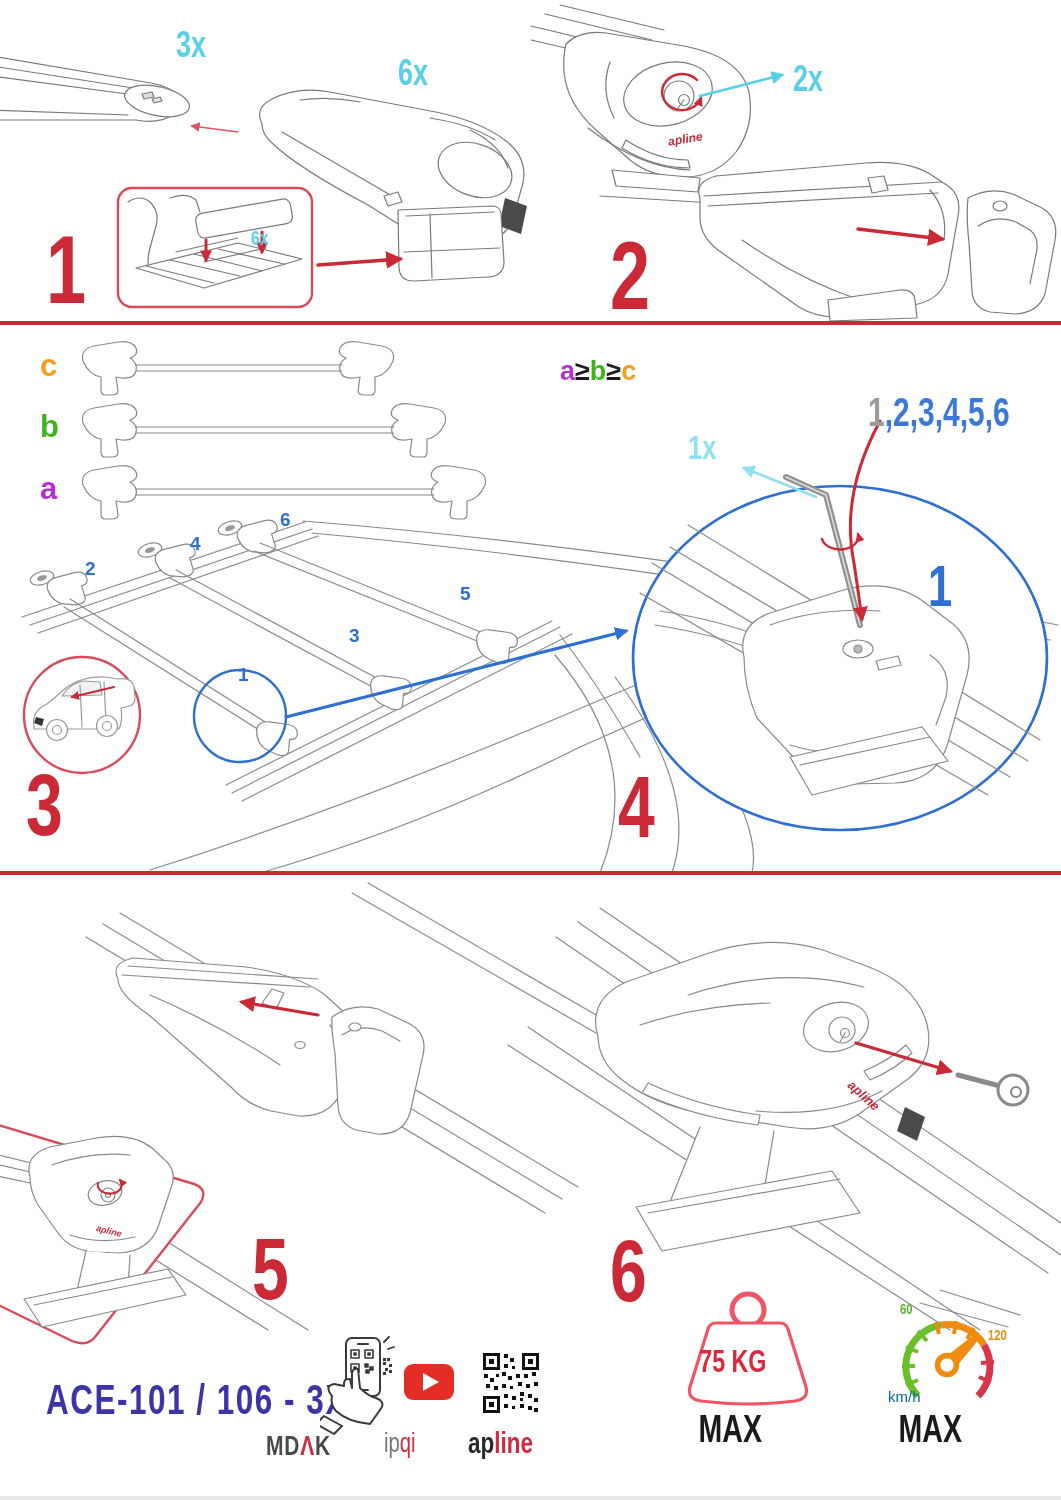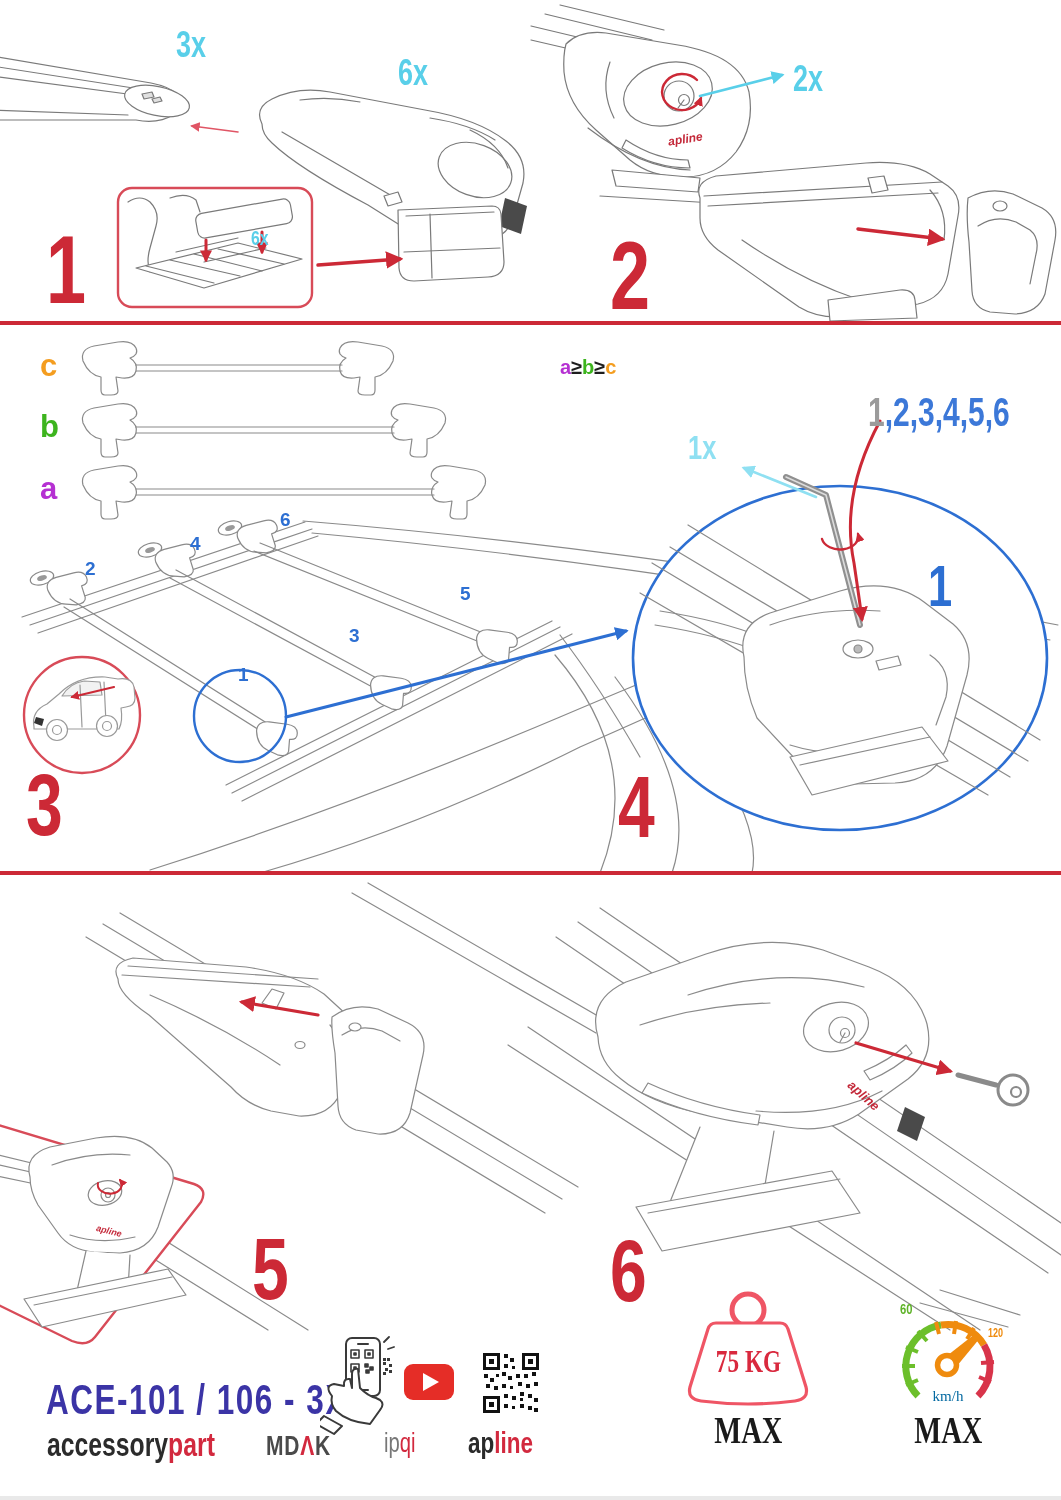--- a/index.html
+++ b/index.html
@@ -7,21 +7,21 @@
   #canvas svg{position:absolute;display:block;}
   .abs{position:absolute;white-space:nowrap;}
   .cond{display:inline-block;transform:scaleX(.75);transform-origin:left top;}
   .stepnum{font-weight:700;color:#cc2936;font-size:96px;line-height:.88;}
   .cy{color:#59cfe9;font-weight:700;font-size:36px;}
   .cyl{color:#8fe0f2;font-weight:700;font-size:36px;}
   .bluenum{color:#2d6fd2;font-weight:700;font-size:19px;}
   .letter{font-weight:700;font-size:31px;line-height:1;}
   .divider{position:absolute;left:0;width:1061px;height:4px;background:#cc2936;}
   .mark{color:#c4293a;font-weight:700;font-style:italic;}
-  .ctr{text-align:center;font-family:Liberation Serif, serif;}
+  .ctr{}
   .ctr .cond{transform-origin:center top;}
 </style>
 </head>
 <body>
 
 <div id="canvas">
 
 <svg width="0" height="0">
   <defs>
     <marker id="mred" viewBox="0 0 10 10" refX="8" refY="5" markerWidth="5" markerHeight="5" orient="auto">
@@ -307,44 +307,41 @@
 <div class="abs stepnum" style="left:610px;top:234px"><span class="cond" style="--sx:.62">2</span></div>
 <div class="abs stepnum" style="left:26px;top:766px;font-size:88px"><span class="cond" style="--sx:.62">3</span></div>
 <div class="abs stepnum" style="left:618px;top:768px;font-size:88px"><span class="cond" style="--sx:.62">4</span></div>
 <div class="abs stepnum" style="left:252px;top:1230px;font-size:88px"><span class="cond" style="--sx:.62">5</span></div>
 <div class="abs stepnum" style="left:610px;top:1232px;font-size:88px"><span class="cond" style="--sx:.62">6</span></div>
 
 <div class="abs letter" style="left:40px;top:350px;color:#f49d1f">c</div>
 <div class="abs letter" style="left:40px;top:411px;color:#3db41e">b</div>
 <div class="abs letter" style="left:40px;top:473px;color:#b530d2">a</div>
 
-<div class="abs" style="left:560px;top:356px;font-size:20px;font-weight:700">
+<div class="abs" style="left:560px;top:356px;font-size:27px;font-weight:700">
   <span style="color:#b530d2">a</span><span style="color:#1d1d1d">≥</span><span style="color:#3db41e">b</span><span style="color:#1d1d1d">≥</span><span style="color:#f49d1f">c</span>
 </div>
 
 <div class="abs bluenum" style="left:85px;top:558px">2</div>
 <div class="abs bluenum" style="left:190px;top:533px">4</div>
 <div class="abs bluenum" style="left:280px;top:509px">6</div>
 <div class="abs bluenum" style="left:349px;top:625px">3</div>
 <div class="abs bluenum" style="left:460px;top:583px">5</div>
 <div class="abs bluenum" style="left:238px;top:664px">1</div>
 
 <div class="abs cyl" style="left:688px;top:428px;font-size:34px"><span class="cond" style="--sx:.8">1x</span></div>
 <div class="abs" style="left:868px;top:390px;font-size:40px;font-weight:700">
   <span class="cond" style="--sx:.9"><span style="color:#9b9b9b">1</span><span style="color:#3c78d8">,2,3,4,5,6</span></span>
 </div>
 <div class="abs" style="left:928px;top:552px;font-size:58px;font-weight:700;color:#2d6fd2"><span class="cond" style="--sx:.8">1</span></div>
 
 <div class="abs mark" style="left:96px;top:1226px;font-size:9px;transform:rotate(14deg)">apline</div>
 <div class="abs mark" style="left:845px;top:1088px;font-size:13px;transform:rotate(42deg)">apline</div>
 
 <div class="abs" style="left:46px;top:1376px;font-size:42px;font-weight:700;color:#3b34a6;letter-spacing:2px"><span class="cond" style="--sx:.78">ACE-101 / 106 - 3X</span></div>
-<div class="abs" style="left:47px;top:1426px;font-size:33px;font-weight:700">
-  <span class="cond" style="--sx:.8"><span style="color:#2b2b2b">accessory</span><span style="color:#d2293e">part</span></span>
-</div>
 
 <svg style="left:320px;top:1336px" width="76" height="100" viewBox="0 0 76 100">
   <g stroke="#3a3a3a" stroke-width="2" fill="#fff" stroke-linejoin="round" stroke-linecap="round">
     <rect x="26" y="2" width="34" height="58" rx="6"></rect>
     <path d="M38,8 L48,8 M36,54 L48,54"></path>
     <g stroke-width="1.6">
       <rect x="31" y="14" width="8" height="8"></rect>
           <rect x="34" y="17" width="2" height="2" fill="#3a3a3a"></rect>
       <rect x="45" y="14" width="8" height="8"></rect>
           <rect x="48" y="17" width="2" height="2" fill="#3a3a3a"></rect>
@@ -413,17 +410,17 @@
     <g stroke-width="4">
       <path d="M18,89 L30,84 M14,70 L27,70 M18,51 L30,56 M30,35 L39,45" stroke="#6cbf2b"></path>
       <path d="M48,26 L51,38 M68,25 L66,38 M86,32 L79,43" stroke="#ef8b0e"></path>
       <path d="M106,66 L93,67 M103,86 L91,81" stroke="#d8344a"></path>
     </g>
     <polygon points="55,63 64,76 92,42 88,37" fill="#ef8b0e" stroke="none"></polygon>
     <circle cx="59" cy="69" r="9.5" fill="#fff" stroke="#ef8b0e" stroke-width="5.5"></circle>
   </g>
 </svg>
 <div class="abs" style="left:900px;top:1300px;font-size:15px;font-weight:700;color:#5fb32a"><span class="cond" style="--sx:.8">60</span></div>
-<div class="abs" style="left:988px;top:1326px;font-size:12px;font-weight:700;color:#ef8b0e"><span class="cond" style="--sx:.8">120</span></div>
+<div class="abs" style="left:988px;top:1326px;font-size:15px;font-weight:700;color:#ef8b0e"><span class="cond" style="--sx:.8">120</span></div>
 <div class="abs ctr" style="left:888px;top:1388px;width:120px;font-size:15px;color:#0369a1">km/h</div>
 <div class="abs ctr" style="left:888px;top:1408px;width:120px;font-size:38px;font-weight:700;color:#1a1a1a"><span class="cond" style="--sx:.7">MAX</span></div>
 
 </div>
 
 </body></html>

